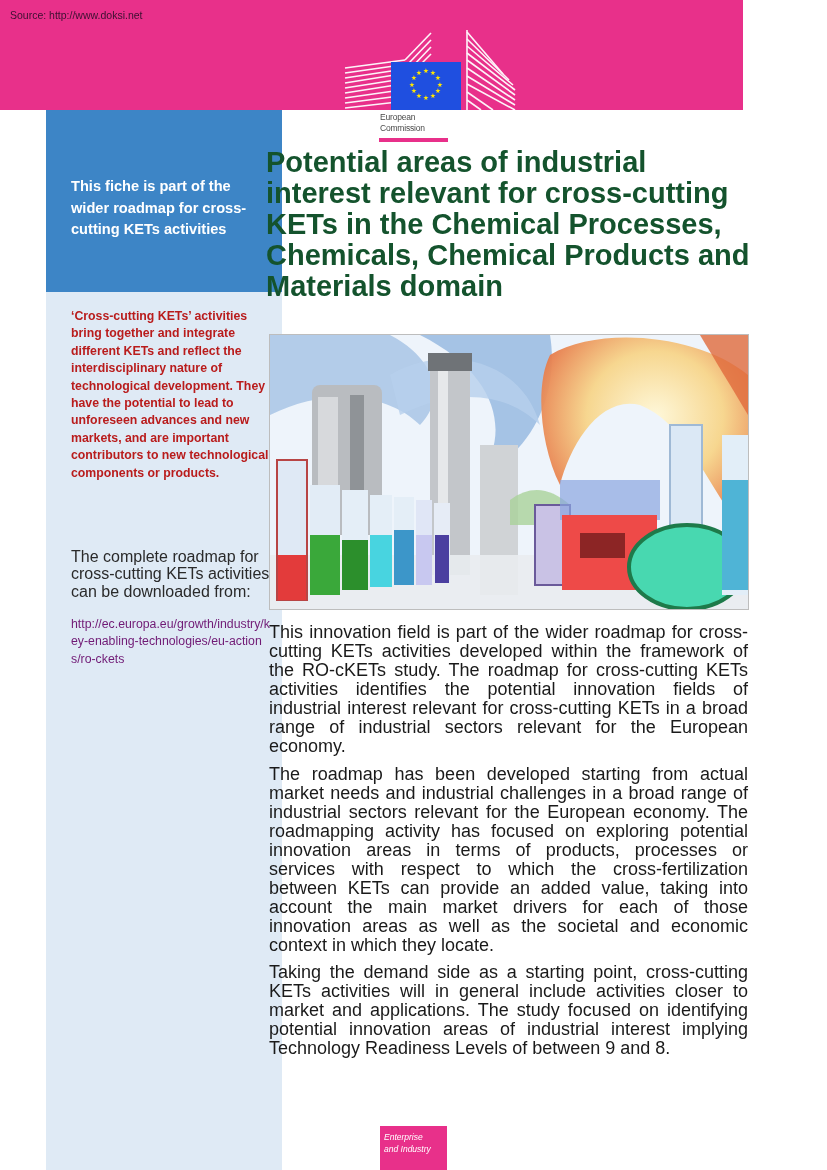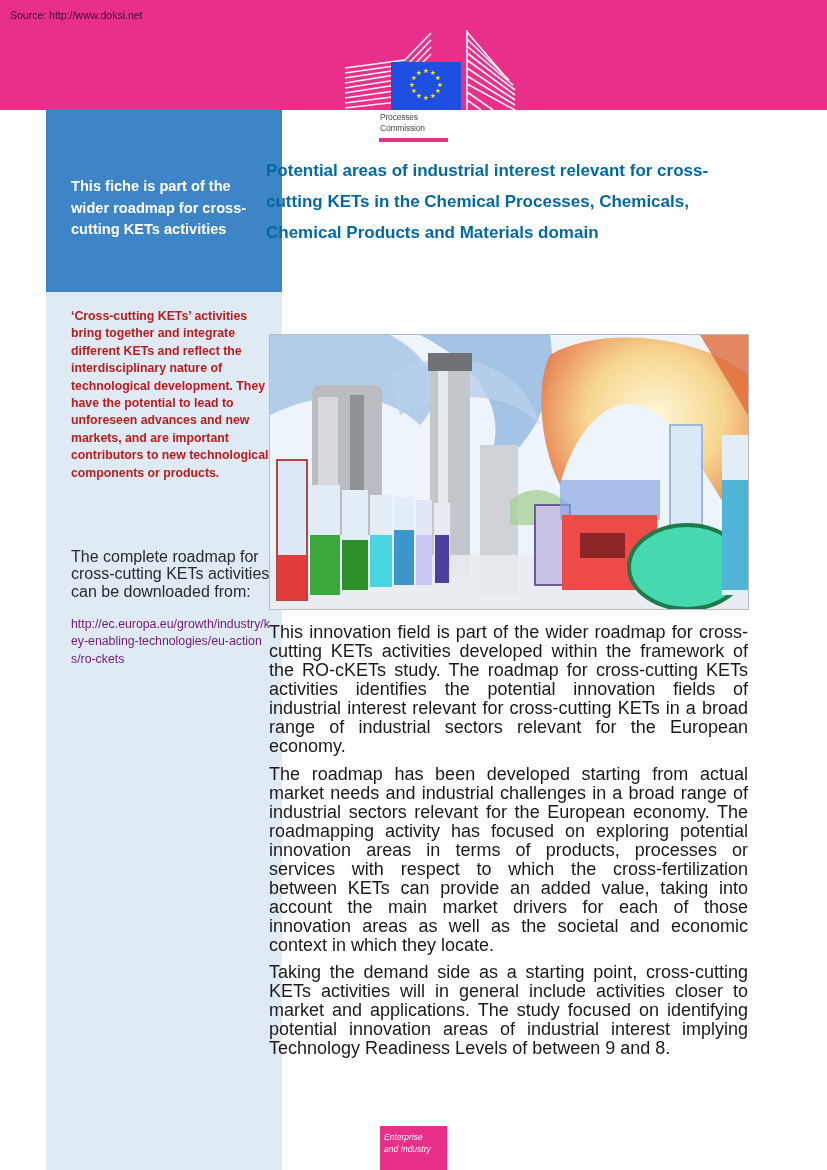--- a/index.html
+++ b/index.html
@@ -1,34 +1,34 @@
 <!DOCTYPE html>
 <html><head>
   <meta charset="utf-8">
   <style>
     * { margin: 0; padding: 0; box-sizing: border-box; }
     html, body { width: 827px; height: 1170px; background: #ffffff; overflow: hidden; }
     body { position: relative; font-family: "Liberation Sans", sans-serif; }
 
-    .header { position: absolute; left: 0; top: 0; width: 827px; height: 110px; background: #E8308A; }
+    .header { position: absolute; left: 0; top: 0; width: 743px; height: 110px; background: #E8308A; }
     .source { position: absolute; left: 10px; top: 9px; font-size: 10.5px; color: #3a1030; font-family: "Liberation Sans", sans-serif; }
 
     .logo { position: absolute; left: 343px; top: 28px; width: 180px; height: 116px; }
     .logo svg { display: block; }
     .logo-text { position: absolute; left: 37px; top: 84px; font-size: 8.5px; line-height: 10.5px; color: #4a4a4a; font-weight: normal; letter-spacing: -0.2px; }
     .logo-bar { position: absolute; left: 36px; top: 110px; width: 69px; height: 4px; background: #E8308A; }
 
     .sidebar { position: absolute; left: 0; top: 110px; width: 236px; height: 1160px; background: #DFEAF5; margin-left: 46px; }
     .sidebar-box { position: absolute; left: 0; top: 0; width: 236px; height: 182px; background: #3D85C6; }
     .sidebar-box-text { position: absolute; left: 25px; top: 66px; width: 200px; color: #ffffff; font-weight: bold; font-size: 14.6px; line-height: 21.5px; }
     .sidebar-intro { position: absolute; left: 25px; top: 198px; width: 205px; color: #b91c1c; font-weight: bold; font-size: 12.3px; line-height: 17.4px; }
     .sidebar-download { position: absolute; left: 25px; top: 438px; width: 205px; color: #2a2a2a; font-size: 16px; line-height: 17.4px; }
     .sidebar-url { position: absolute; left: 25px; top: 506px; width: 200px; color: #701a75; font-size: 12.3px; line-height: 17.4px; word-break: break-all; }
 
-    .title { position: absolute; left: 266px; top: 155px; width: 490px; color: #0369a1; font-weight: bold; font-size: 17px; line-height: 31px; }
+    .title { position: absolute; left: 266px; top: 147px; width: 490px; color: #14532d; font-weight: bold; font-size: 29px; line-height: 31px; }
 
     .hero { position: absolute; left: 269px; top: 334px; width: 480px; height: 276px; border: 1px solid #bdbdbd; background: #f3f7fb; overflow: hidden; }
     .hero svg { display: block; }
 
     .body-text { position: absolute; left: 269px; top: 623px; width: 479px; color: #1a1a1a; font-size: 18px; line-height: 19px; text-align: justify; }
     .body-text p { margin-bottom: 8.5px; }
 
     .footer-badge { position: absolute; left: 380px; top: 1126px; width: 67px; height: 60px; background: #E8308A; color: #ffffff; font-style: italic; font-size: 8.5px; line-height: 11.5px; padding: 6px 6px 0 4px; }
   </style>
 </head>
@@ -81,21 +81,21 @@
       <text x="90" y="70">★</text>
       <text x="83" y="72">★</text>
       <text x="76" y="70">★</text>
       <text x="71" y="65">★</text>
       <text x="69" y="58.5">★</text>
       <text x="71" y="52">★</text>
       <text x="76" y="47">★</text>
     </g>
   </svg>
   <div class="logo-text">
-    <div>Processes</div>
+    <div>European</div>
     <div>Commission</div>
   </div>
   <div class="logo-bar"></div>
 </div>
 
 <aside class="sidebar">
   <div class="sidebar-box">
     <div class="sidebar-box-text">This fiche is part of the wider roadmap for cross-cutting KETs activities</div>
   </div>
   <div class="sidebar-intro">‘Cross-cutting KETs’ activities bring together and integrate different KETs and reflect the interdisciplinary nature of technological development. They have the potential to lead to unforeseen advances and new markets, and are important contributors to new technological components or products.</div>

